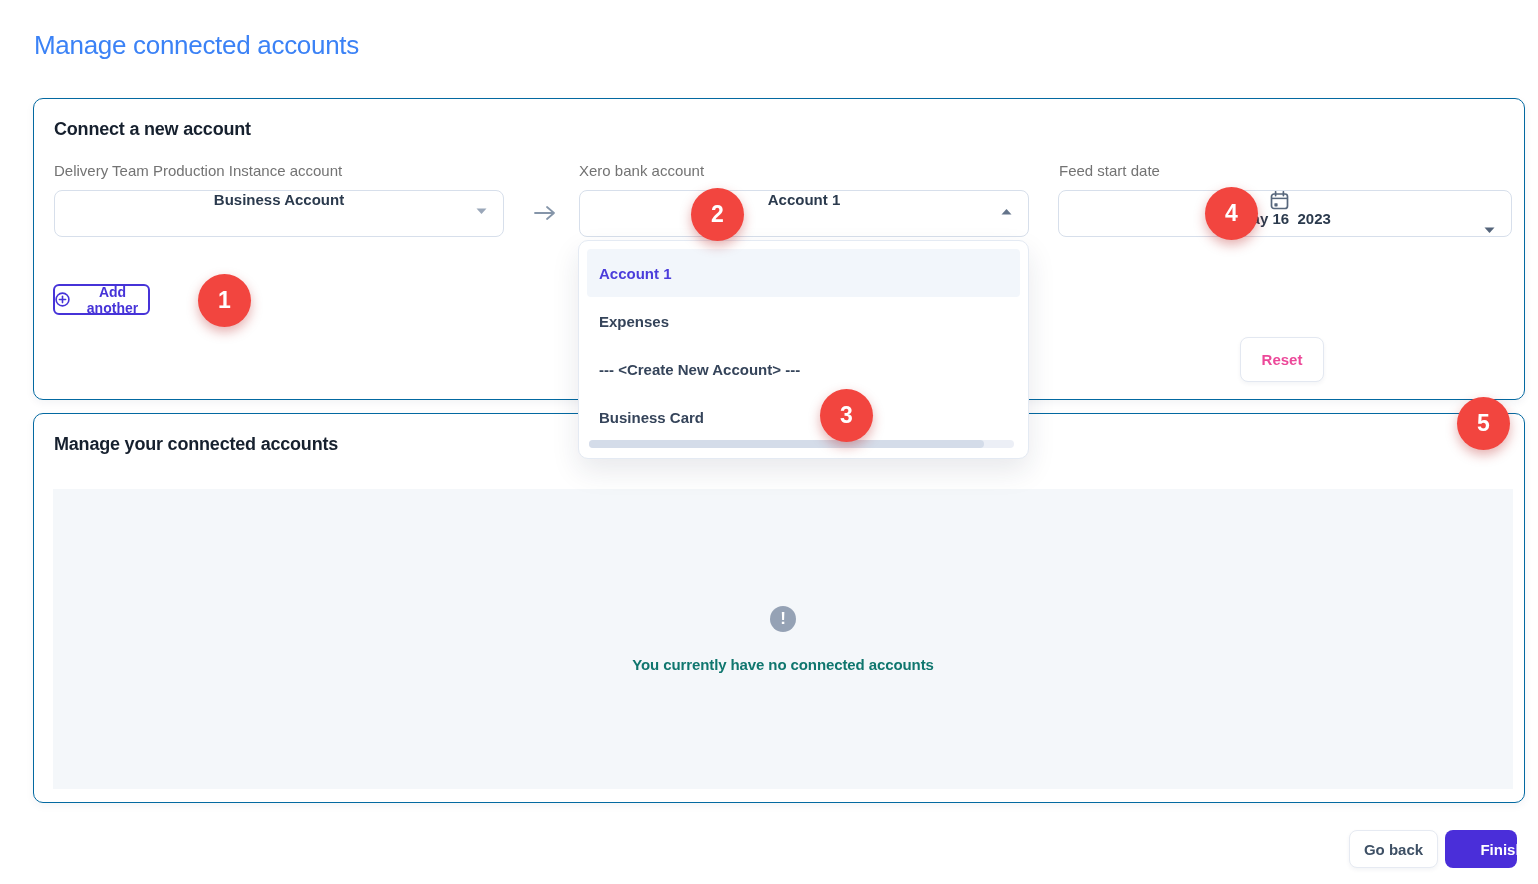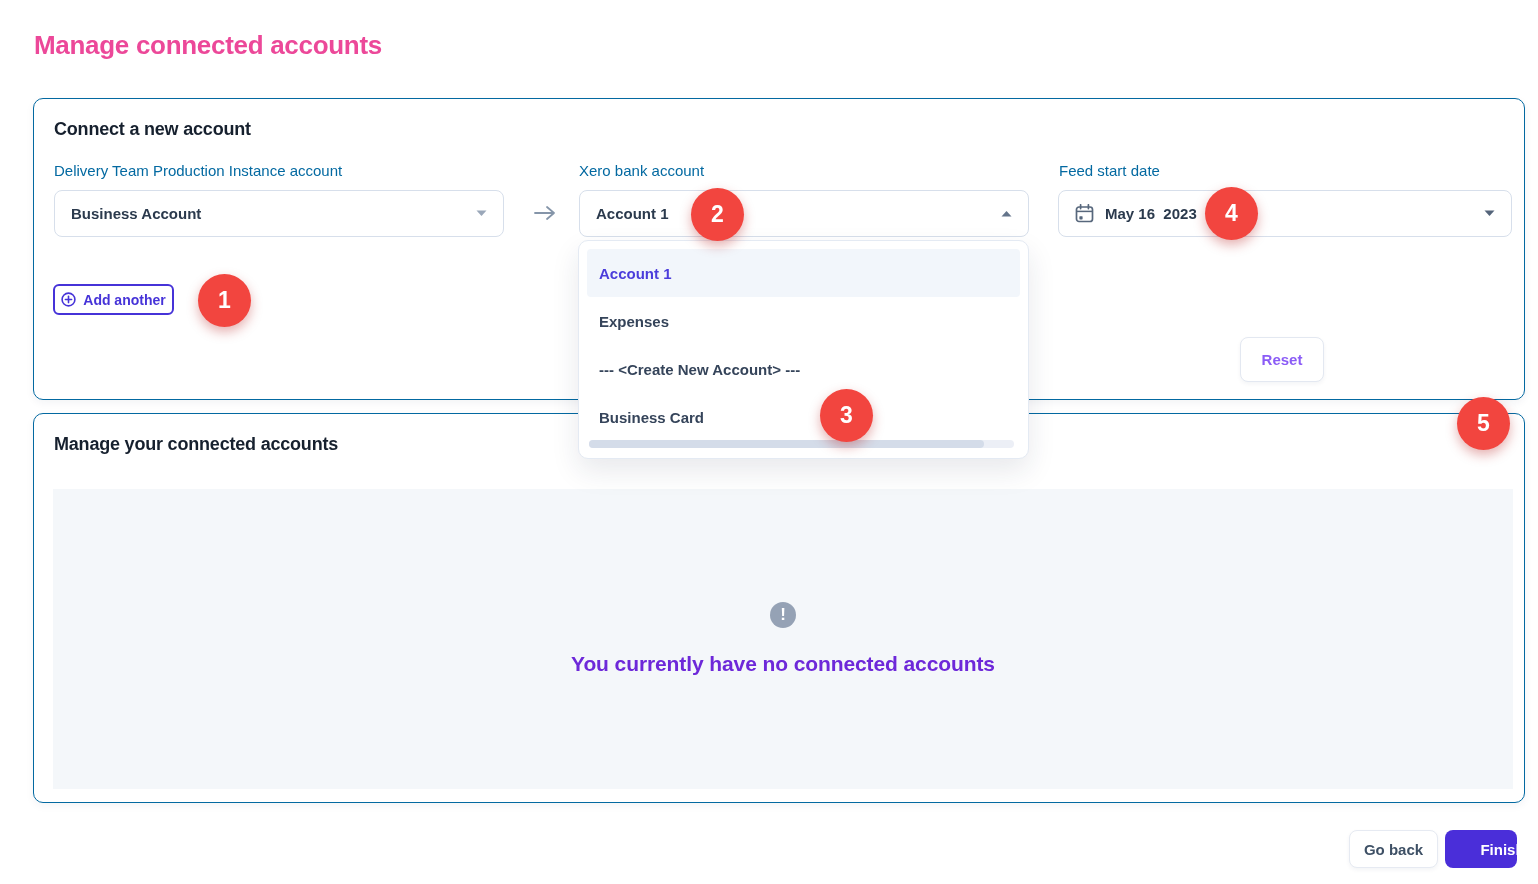--- a/index.html
+++ b/index.html
@@ -1,49 +1,49 @@
 <!DOCTYPE html>
 <html><head>
 <meta charset="utf-8">
 <style>
   * { margin: 0; padding: 0; box-sizing: border-box; }
   html, body { width: 1538px; height: 884px; background: #ffffff; overflow: hidden; }
   body { font-family: "Liberation Sans", "DejaVu Sans", sans-serif; color: #1a2533; position: relative; }
 
   .page-title {
     position: absolute; left: 34px; top: 30px;
-    font-size: 26px; font-weight: 700; letter-spacing: -0.3px; color: #ec4899;
+    font-size: 26px; font-weight: 400; letter-spacing: -0.3px; color: #3b82f6;
   }
 
   .card {
     position: absolute; background: #ffffff;
     border: 1px solid #0369a1; border-radius: 10px;
     box-shadow: 0 3px 8px rgba(25, 39, 70, 0.05);
   }
   .card-connect { left: 33px; top: 98px; width: 1492px; height: 302px; }
   .card-manage  { left: 33px; top: 413px; width: 1492px; height: 390px; }
 
   .card-heading {
     position: absolute; left: 20px; top: 20px;
     font-size: 18px; font-weight: 800; color: #16202e; letter-spacing: -0.2px;
   }
 
   .field-label {
     position: absolute; top: 63px;
-    font-size: 15px; font-weight: 500; color: #0369a1;
+    font-size: 15px; font-weight: 500; color: #737373;
   }
   .lbl-source { left: 20px; }
   .lbl-xero   { left: 545px; }
   .lbl-date   { left: 1025px; }
 
   .select {
     position: absolute; top: 91px; height: 47px;
     background: #fff; border: 1px solid #d7dfeb; border-radius: 8px;
     display: flex; align-items: center; padding: 0 16px;
-    font-size: 15px; font-weight: 600; color: #2b3a4d; cursor: pointer;
+    font-size: 15px; font-weight: 600; color: #2b3a4d; cursor: pointer; flex-direction: column;
   }
   .sel-source { left: 20px;  width: 450px; }
   .sel-xero   { left: 545px; width: 450px; }
   .sel-date   { left: 1024px; width: 454px; }
   .select .value { flex: 0 1 auto; }
   .select .caret { margin-left: auto; display: flex; align-items: center; }
 
   .caret svg { display: block; }
 
   .arrow-right {
@@ -73,30 +73,30 @@
   .dropdown .scrollbar .thumb {
     position: absolute; left: 0; top: 0; bottom: 0; width: 93%;
     background: #d4dce9; border-radius: 4px;
   }
 
   .btn { border-radius: 8px; font-weight: 800; font-size: 15px; cursor: pointer;
          display: flex; align-items: center; justify-content: center;
          font-family: "Liberation Sans", "DejaVu Sans", sans-serif; }
 
   .btn-add-another {
-    position: absolute; left: 19px; top: 185px; width: 121px; height: 31px;
+    position: absolute; left: 19px; top: 185px; width: 97px; height: 31px;
     background: #fff; border: 2px solid #4633d8; border-radius: 6px;
     color: #4633d8; font-size: 14px; font-weight: 800;
     display: flex; align-items: center; justify-content: center; gap: 7px; cursor: pointer;
   }
   .btn-add-another svg { display: block; }
 
   .btn-reset {
     position: absolute; left: 1206px; top: 238px; width: 84px; height: 45px;
-    background: #fff; border: 1px solid #e3e8f1; color: #8b5cf6;
+    background: #fff; border: 1px solid #e3e8f1; color: #ec4899;
     box-shadow: 0 2px 4px rgba(25,39,70,0.05);
   }
   .btn-connect {
     position: absolute; left: 1296px; top: 238px; width: 186px; height: 45px;
     background: #4a2ed9; border: none; color: #ffffff; letter-spacing: 0.1px;
   }
 
   .badge {
     position: absolute; width: 53px; height: 53px; border-radius: 50%;
     background: #f2453f; color: #ffffff; font-size: 23px; font-weight: 700;
@@ -113,21 +113,21 @@
     position: absolute; left: 19px; top: 75px; width: 1460px; height: 300px;
     background: #f4f7fa;
     display: flex; flex-direction: column; align-items: center; justify-content: center;
   }
   .alert-icon {
     width: 26px; height: 26px; border-radius: 50%;
     background: #95a2b5; color: #ffffff; font-size: 17px; font-weight: 800;
     display: flex; align-items: center; justify-content: center;
   }
   .empty-message {
-    margin-top: 24px; font-size: 21px; font-weight: 800; color: #6d28d9; letter-spacing: -0.1px;
+    margin-top: 24px; font-size: 15px; font-weight: 800; color: #0f766e; letter-spacing: -0.1px;
   }
 
   .btn-go-back {
     position: absolute; left: 1349px; top: 830px; width: 89px; height: 38px;
     background: #fff; border: 1px solid #e6eaf2; color: #3e5065;
     box-shadow: 0 2px 4px rgba(25,39,70,0.05);
   }
   .btn-finish {
     position: absolute; left: 1445px; top: 830px; width: 72px; height: 38px;
     background: #4a2ed9; border: none; color: #ffffff; padding-left: 43px;

